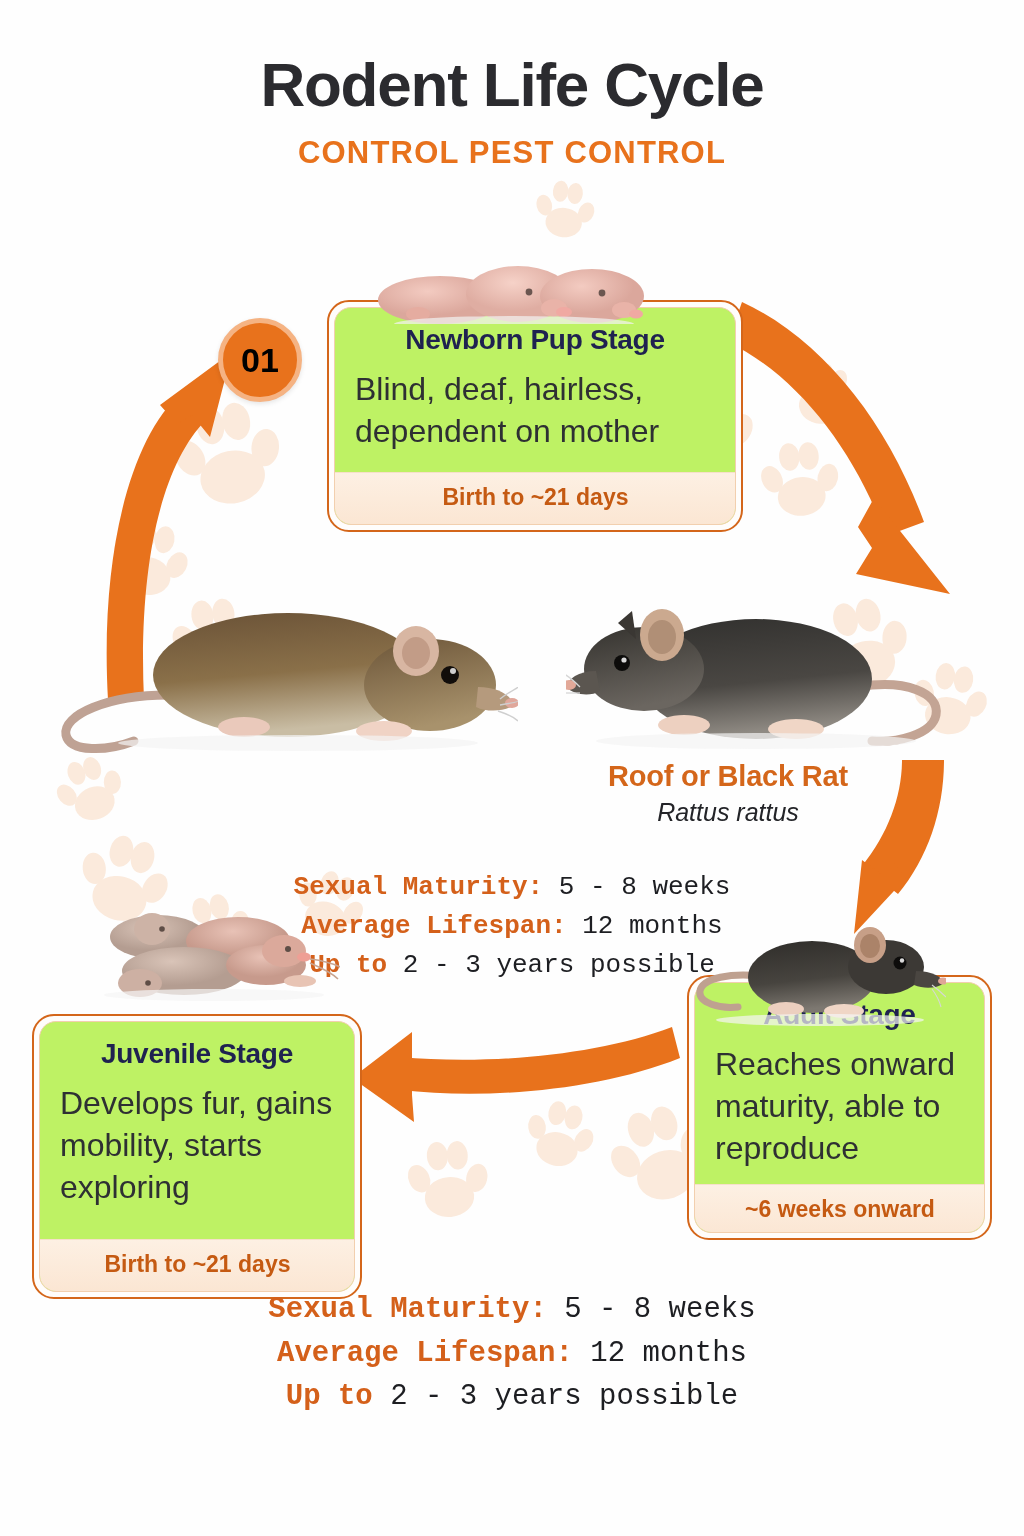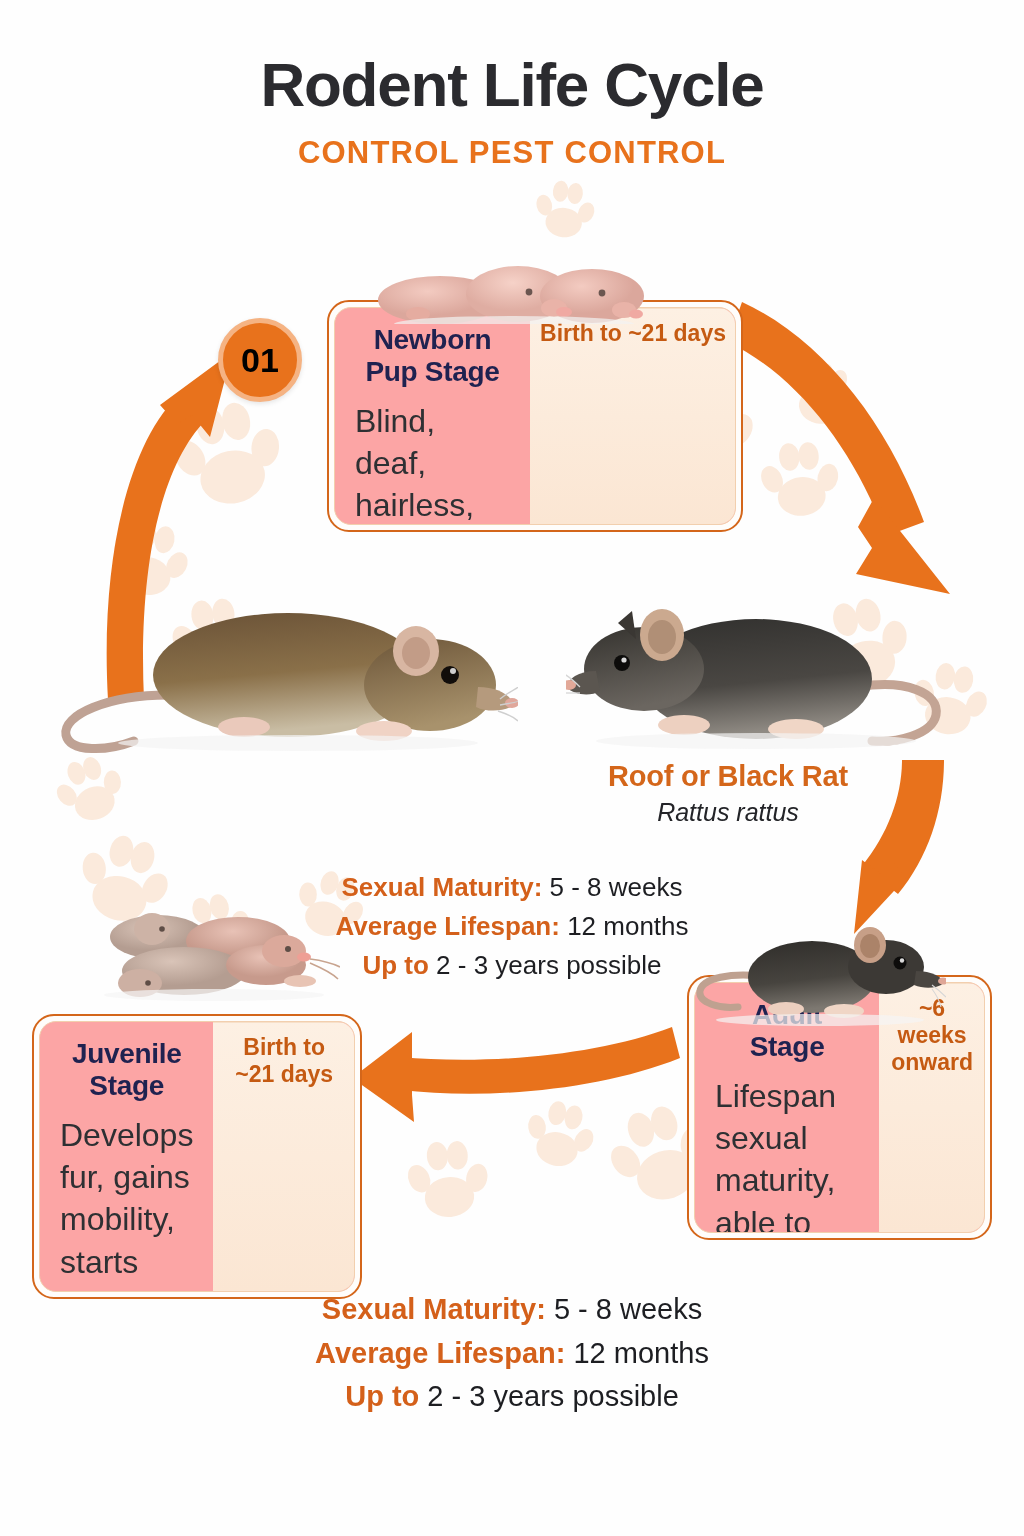--- a/index.html
+++ b/index.html
@@ -38,24 +38,24 @@
   .card {
     position: absolute; z-index: 4;
     border: 2.5px solid #d4661a;
     border-radius: 22px;
     background: #fffdfb;
     padding: 5px;
   }
   .card-inner {
     border: 1.5px solid #f2cfae;
     border-radius: 17px;
-    background: #fca5a5;
+    background: #bef264;
     overflow: hidden;
     height: 100%;
-    display: flex; 
+    display: flex; flex-direction: column;
   }
   .card-body { padding: 16px 20px 14px 20px; flex: 1; }
   .card-title {
     font-size: 28px; font-weight: bold; color: #1f2250;
     text-align: center; letter-spacing: -.3px;
   }
   .card-desc {
     margin-top: 12px;
     font-size: 32px; color: #2e3033; line-height: 1.32;
   }
@@ -81,21 +81,21 @@
   
   .species { position: absolute; z-index: 5; text-align: center; }
   .species-name {
     font-size: 29px; font-weight: bold; color: #d4661a; letter-spacing: -.2px;
   }
   .species-latin {
     margin-top: 5px; font-size: 25px; font-style: italic; color: #232428;
   }
 
   
-  .facts { position: absolute; z-index: 5; text-align: center; }
+  .facts { position: absolute; z-index: 5; text-align: center; font-family: Liberation Mono, monospace; }
   .fact { line-height: 1.5; white-space: nowrap; }
   .fact .k { font-weight: bold; color: #d4601a; }
   .fact .v { color: #1d1e22; }
 
   
   .photo { position: absolute; z-index: 5; pointer-events: none; }
 </style>
 </head>
 <body>
 
@@ -328,21 +328,21 @@
       <ellipse cx="92" cy="94" rx="18" ry="7" fill="#eccfbf"></ellipse>
       <ellipse cx="150" cy="96" rx="20" ry="7" fill="#f0d6c6"></ellipse>
       <ellipse cx="126" cy="105" rx="104" ry="6" fill="#f5f5f5" opacity=".7"></ellipse>
     </svg>
   </div>
 
   <div class="card" style="left:687px; top:975px; width:305px; height:265px;">
     <div class="card-inner">
       <div class="card-body">
         <div class="card-title">Adult Stage</div>
-        <div class="card-desc">Lifespan sexual maturity, able to reproduce</div>
+        <div class="card-desc">Reaches onward maturity, able to reproduce</div>
       </div>
       <div class="card-band">~6 weeks onward</div>
     </div>
   </div>
 
   <div class="photo" style="left:88px; top:893px; width:252px; height:112px;">
     <svg width="252" height="112" viewBox="0 0 252 112">
       <defs>
         <radialGradient id="juvA" cx="40%" cy="30%">
           <stop offset="0%" stop-color="#d9c4b8"></stop>

